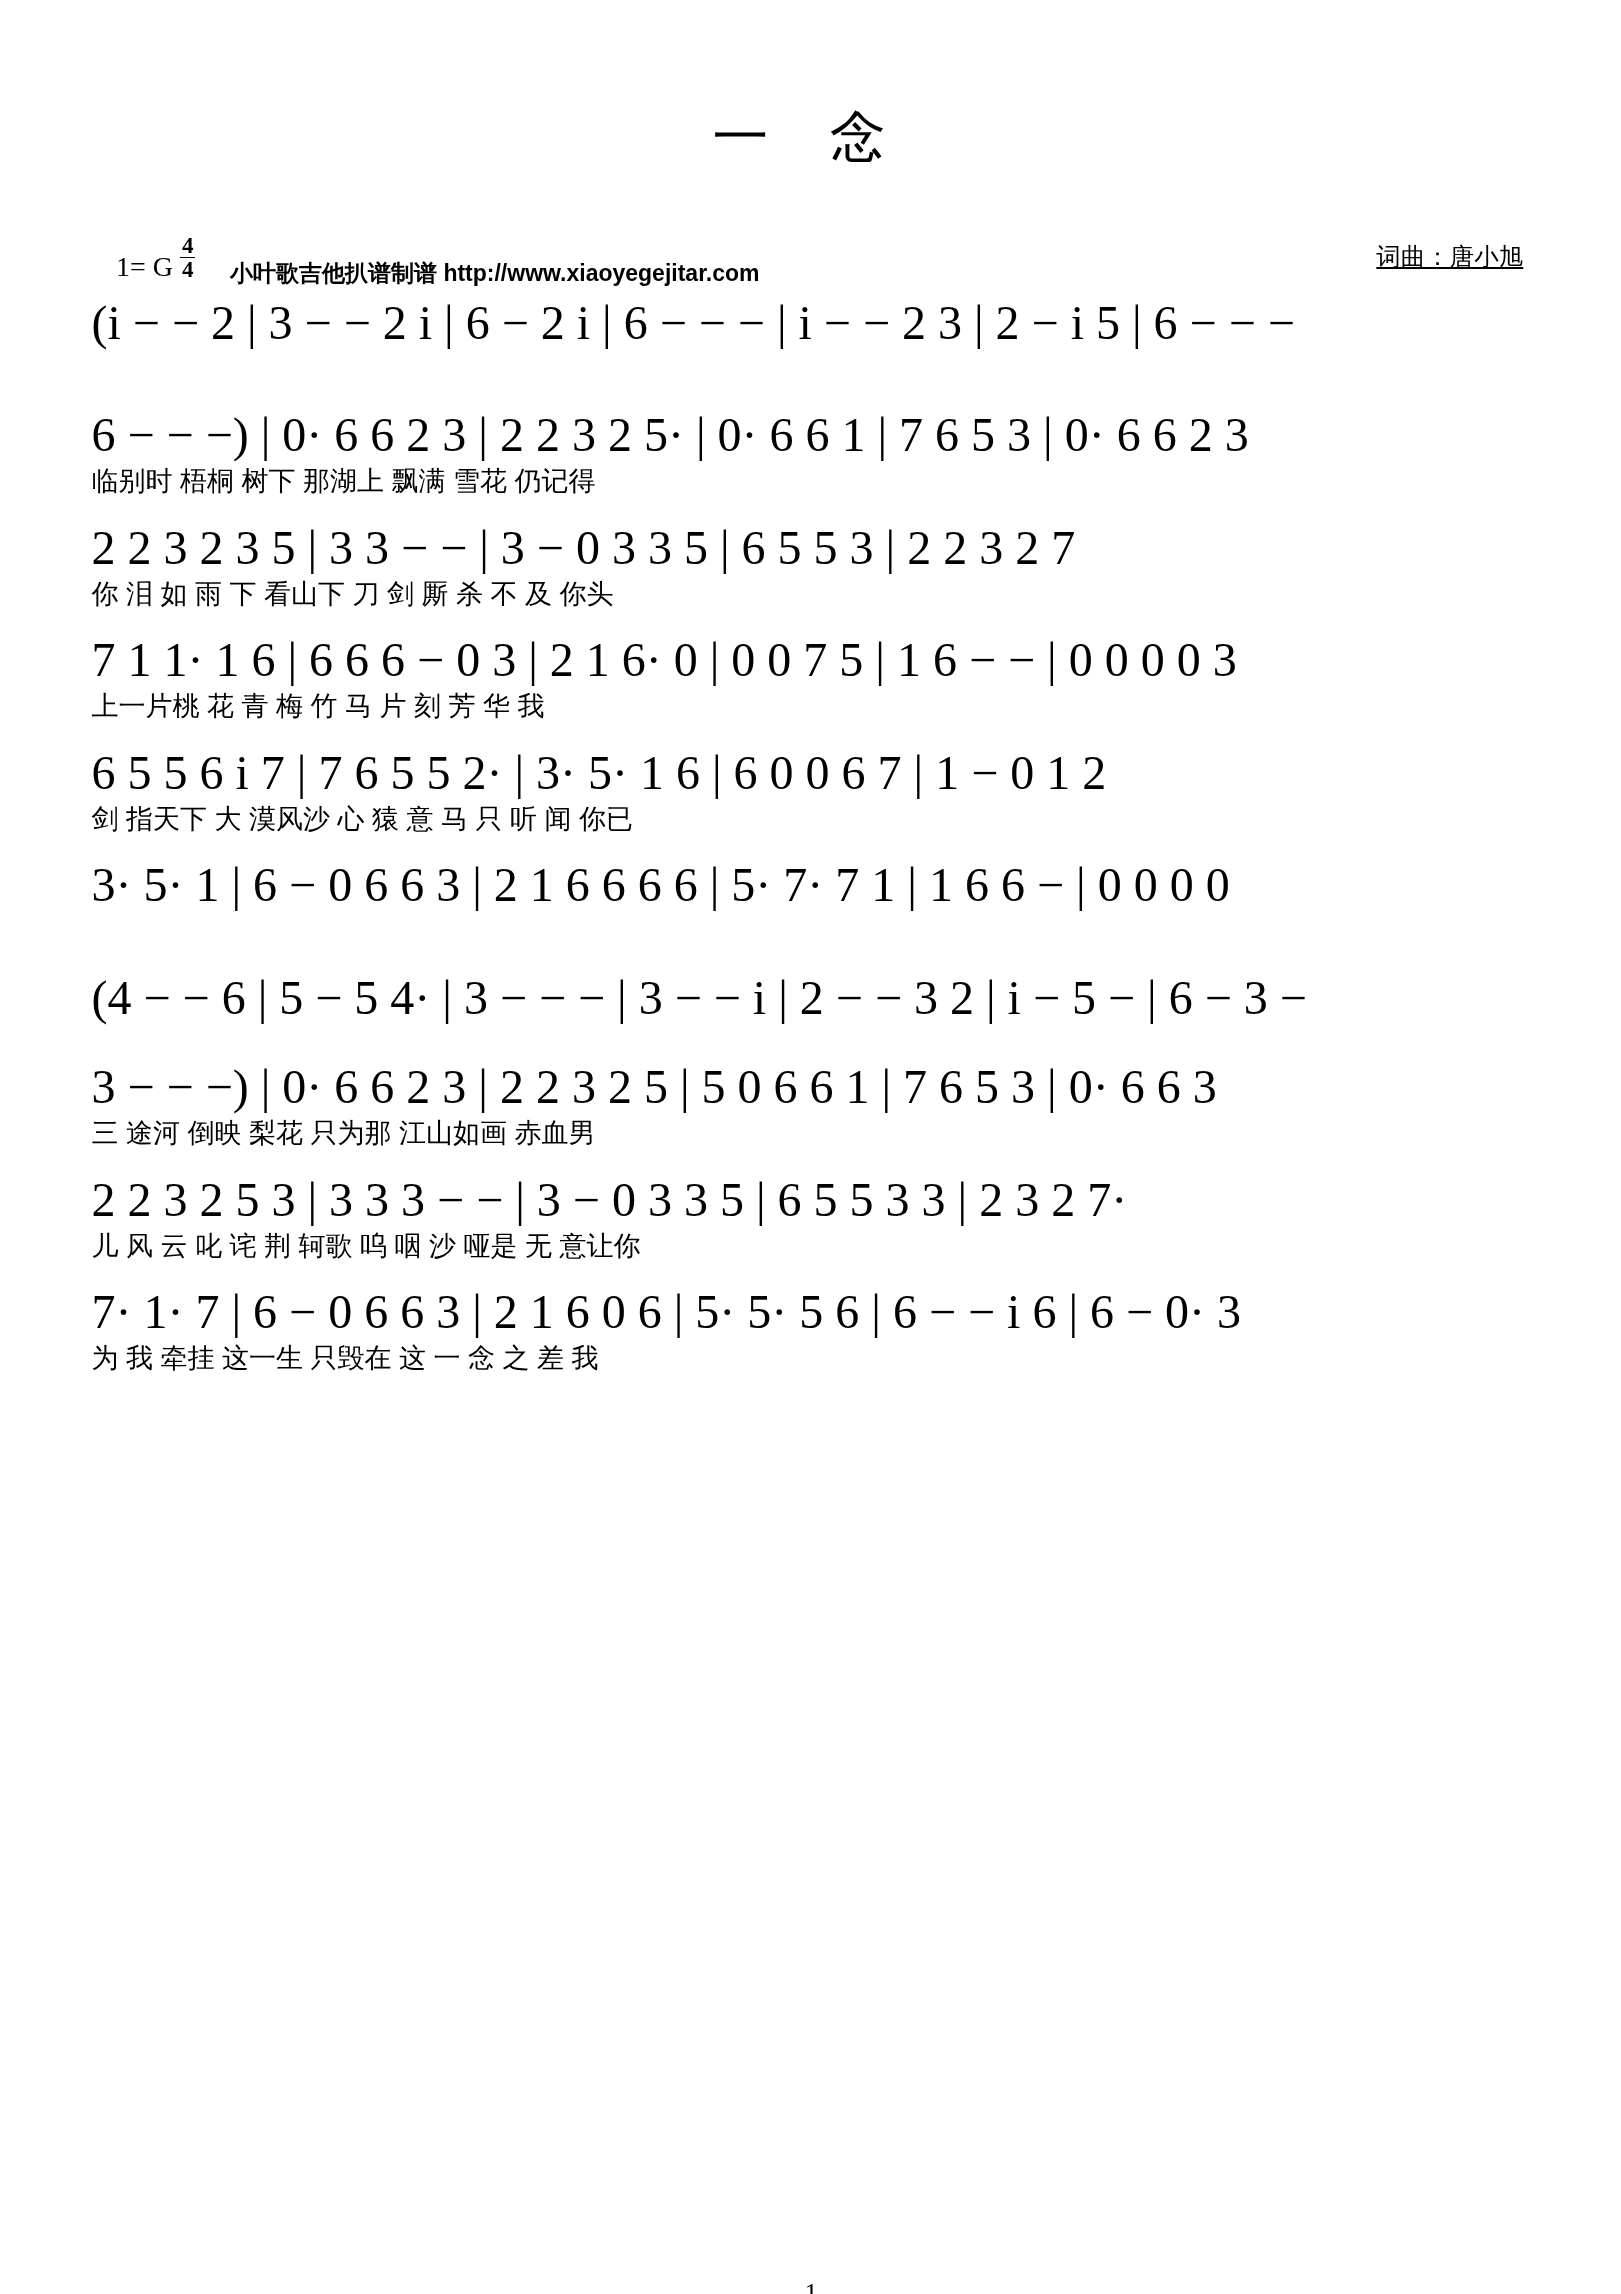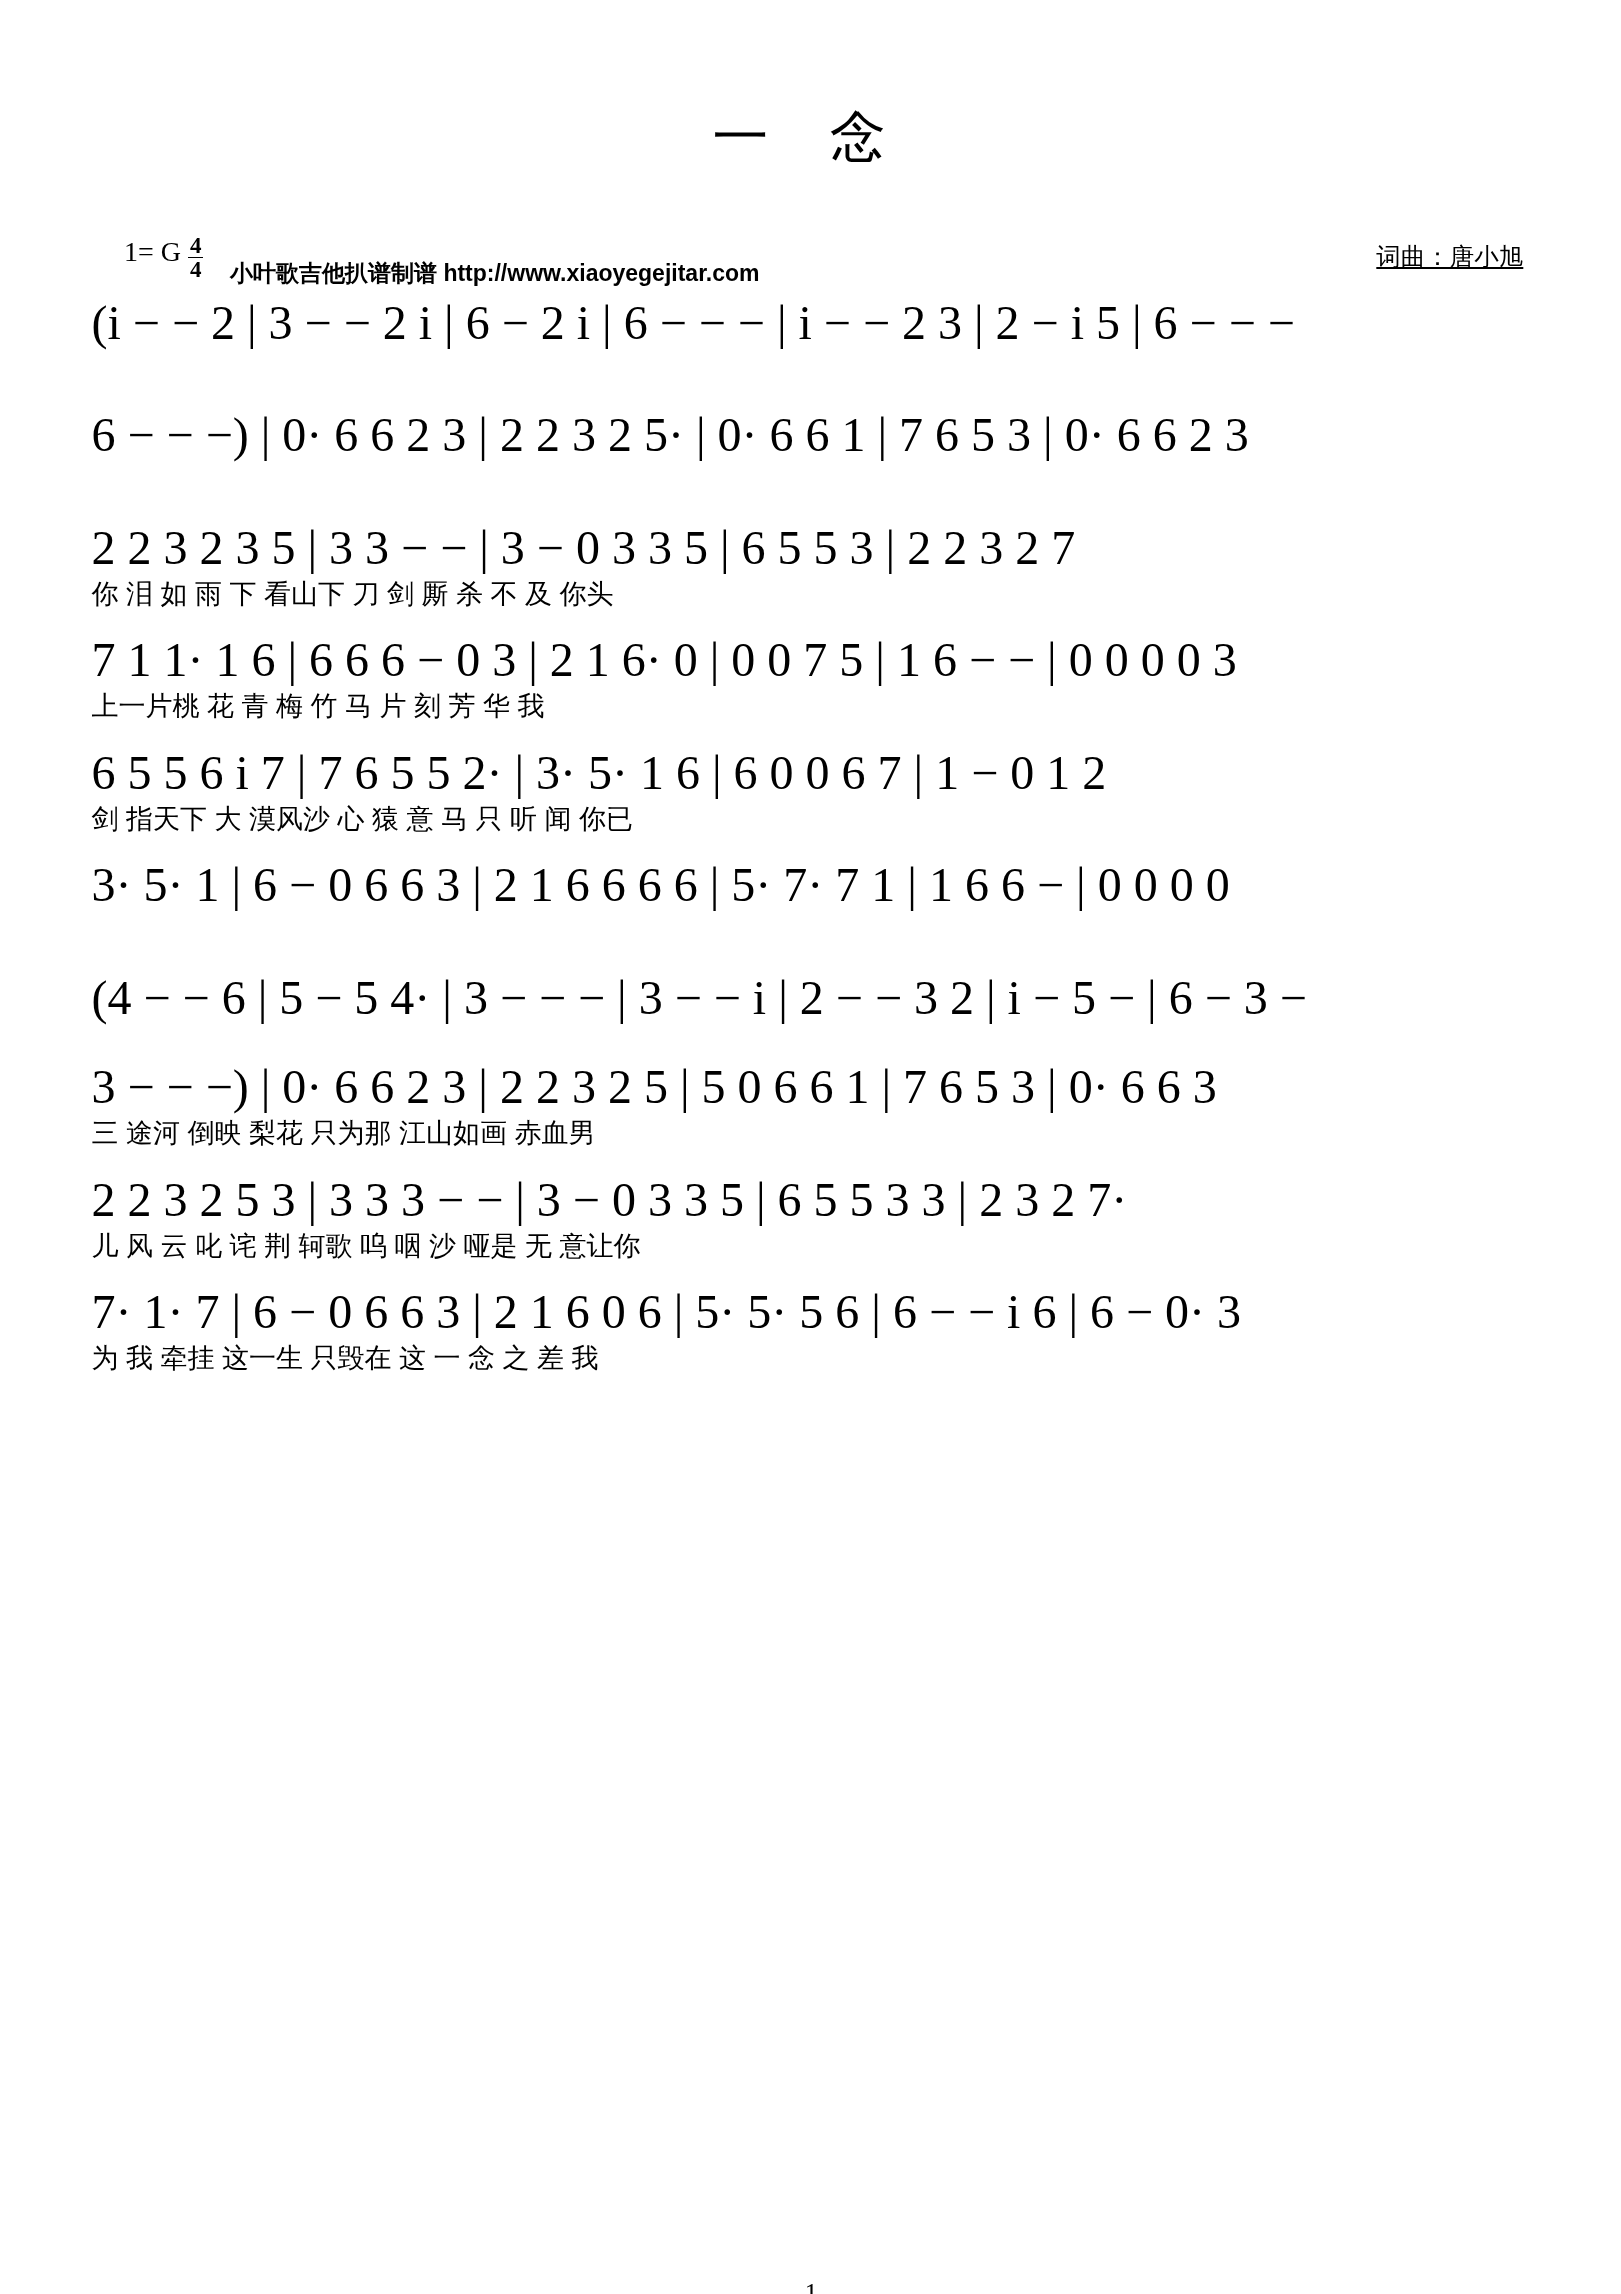--- a/index.html
+++ b/index.html
@@ -31,26 +31,26 @@
     margin-top: 100px;
     margin-bottom: 6px;
   }
   .meta-row {
     position: relative;
     height: 64px;
     margin-top: 49px;
   }
   .key-sig {
     position: absolute;
-    left: 38px;
+    left: 30px;
     top: 11px;
     font-size: 28px;
     font-family: "Liberation Serif", serif;
     display: flex;
-    align-items: flex-start;
+    align-items: flex-end;
   }
   .key-sig .frac {
     display: inline-block;
     vertical-align: middle;
     text-align: center;
     margin-left: 7.3px;
     line-height: 1.0;
     font-size: 23px;
     font-weight: bold;
     position: relative;
@@ -135,20 +135,21 @@
     <div class="composer">词曲：唐小旭</div>
   </div>
 
   <div class="system">
     <div class="notes">(i − − 2 | 3 − − 2 i | 6 − 2 i | 6 − − − | i − − 2 3 | 2 − i 5 | 6 − − −</div>
     <div class="lyrics"></div>
   </div>
 
   <div class="system">
     <div class="notes">6 − − −) | 0· 6 6 2 3 | 2 2 3 2 5· | 0· 6 6 1 | 7 6 5 3 | 0· 6 6 2 3</div>
+    <div class="lyrics">临别时    梧桐  树下        那湖上  飘满 雪花        仍记得</div>
   </div>
 
   <div class="system">
     <div class="notes">2 2 3 2 3 5 | 3 3 − − | 3 − 0 3 3 5 | 6 5 5 3 | 2 2 3 2 7</div>
     <div class="lyrics">你 泪  如 雨    下              看山下  刀 剑 厮 杀  不 及  你头</div>
   </div>
 
   <div class="system">
     <div class="notes">7 1 1· 1 6 | 6 6 6 − 0 3 | 2 1 6· 0 | 0 0 7 5 | 1 6 − − | 0 0 0 0 3</div>
     <div class="lyrics">上一片桃    花      青 梅 竹 马      片 刻  芳 华              我</div>

